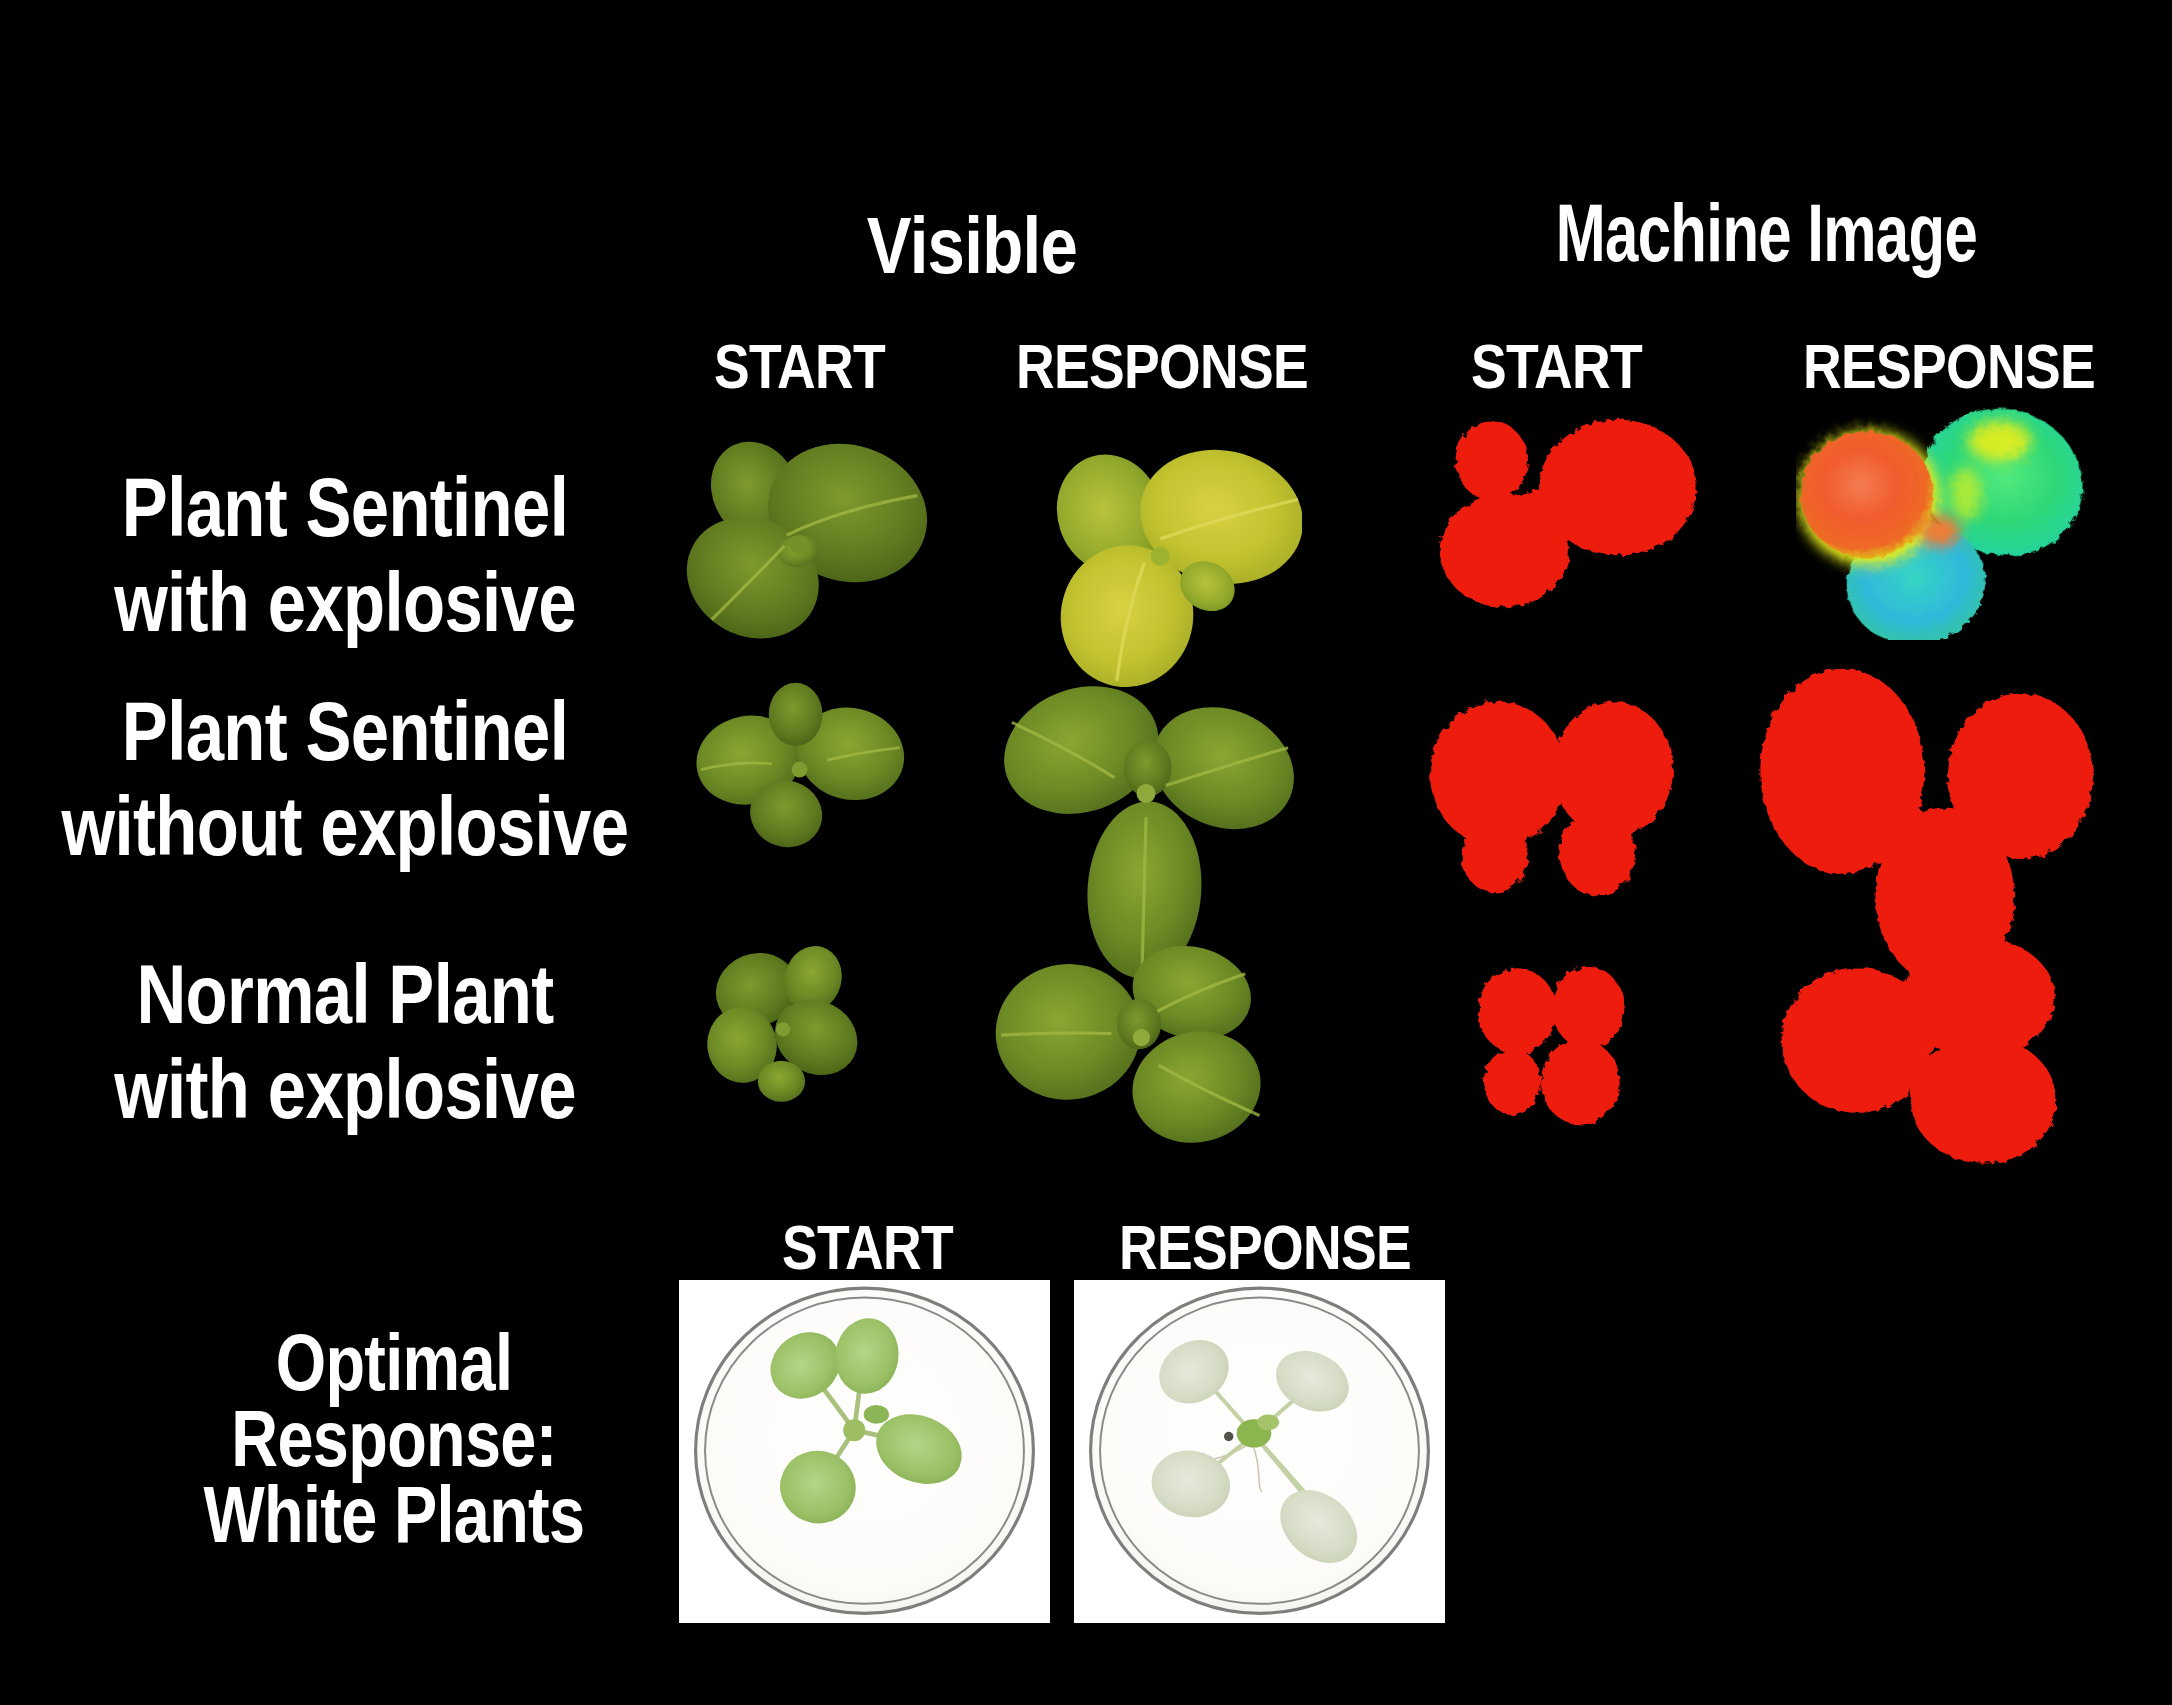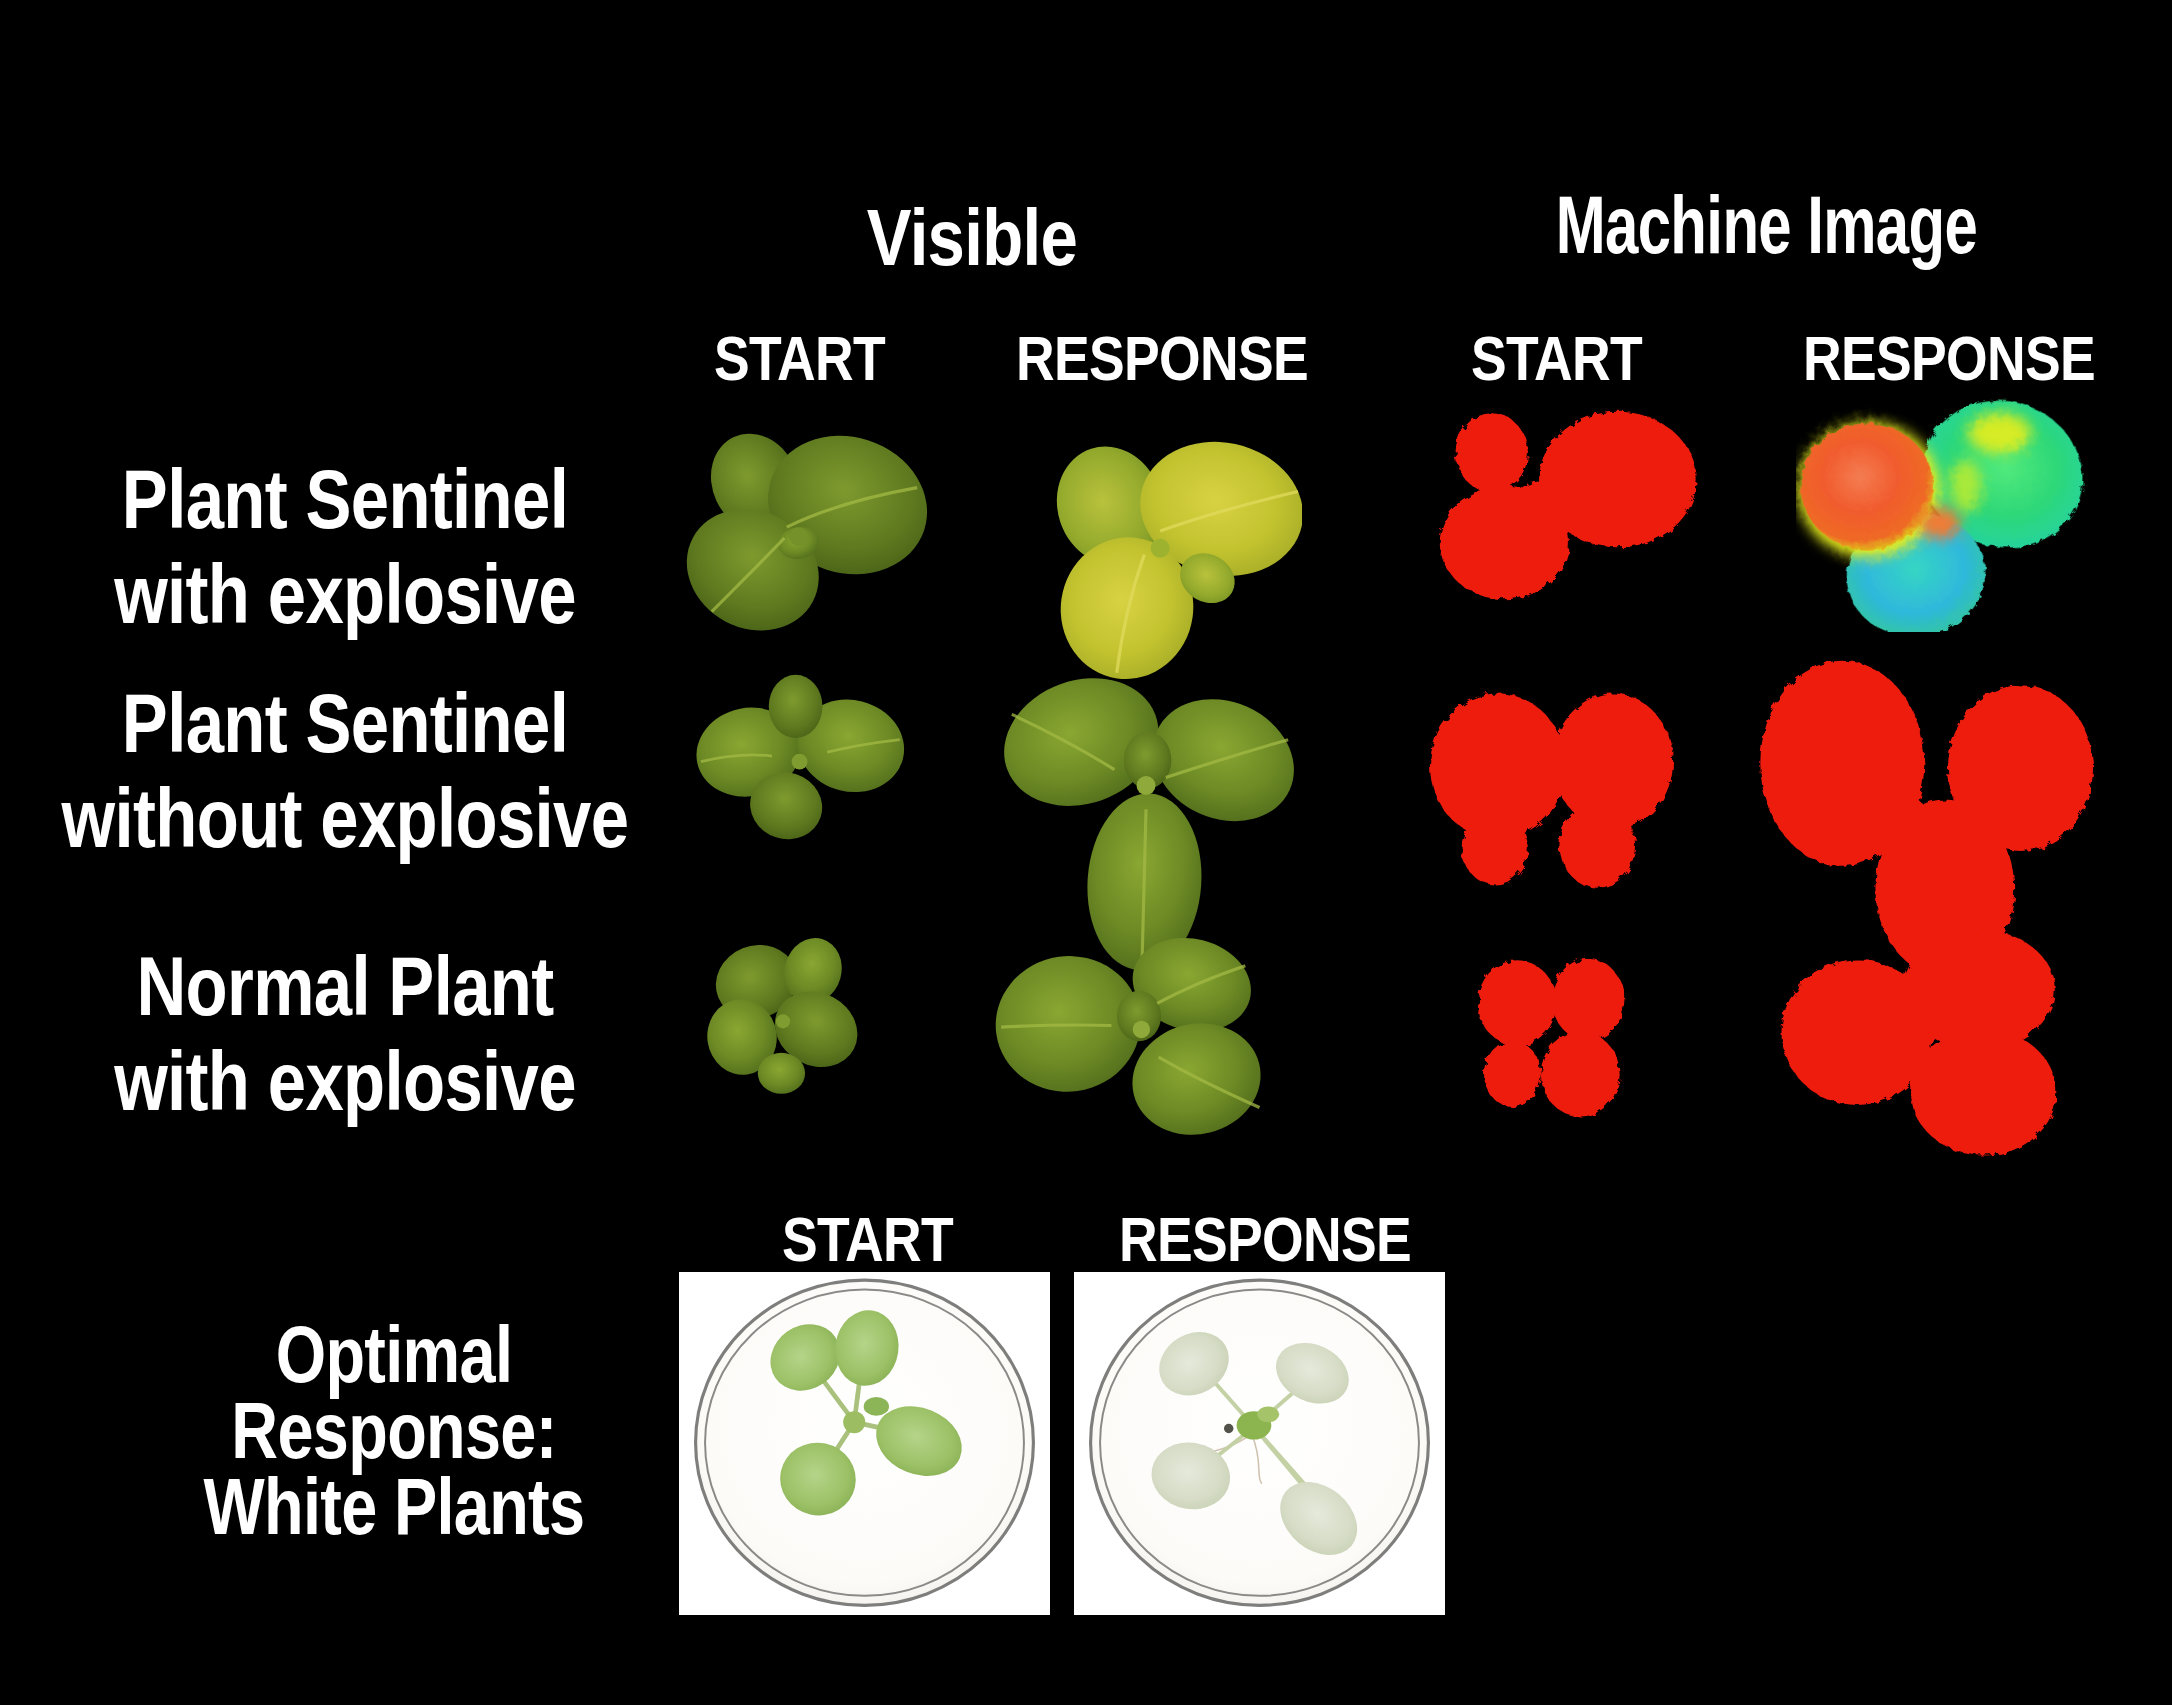--- a/index.html
+++ b/index.html
@@ -3,21 +3,21 @@
 <meta charset="utf-8">
 <style>
   html,body{margin:0;padding:0;}
   body{
     width:2172px;height:1705px;
     background:#000000;
     overflow:hidden;
     font-family:"Liberation Sans",sans-serif;
     position:relative;
   }
-  .stage{position:absolute;left:0;top:0;width:2172px;height:1264px;background:#000;}
+  .stage{position:absolute;left:0;top:8px;width:2172px;height:1264px;background:#000;}
   .lbl{
     position:absolute;
     color:#ffffff;
     font-weight:bold;
     text-align:center;
     transform:scaleX(0.82);
     transform-origin:50% 50%;
     letter-spacing:-0.8px;
     white-space:nowrap;
   }

